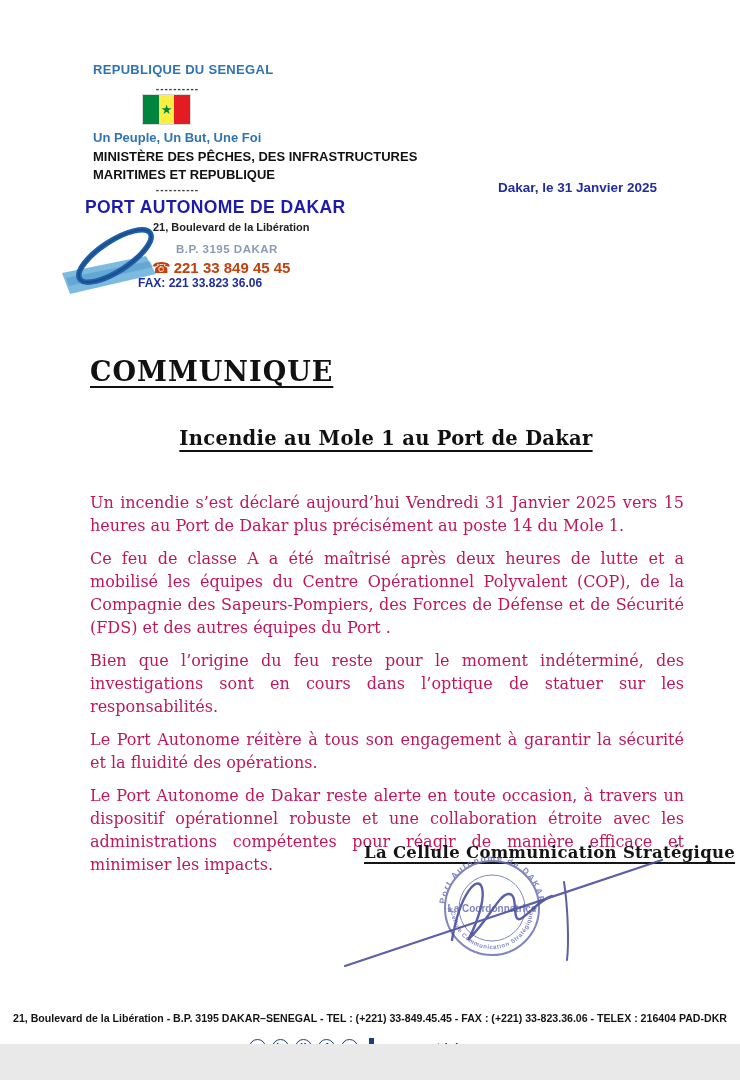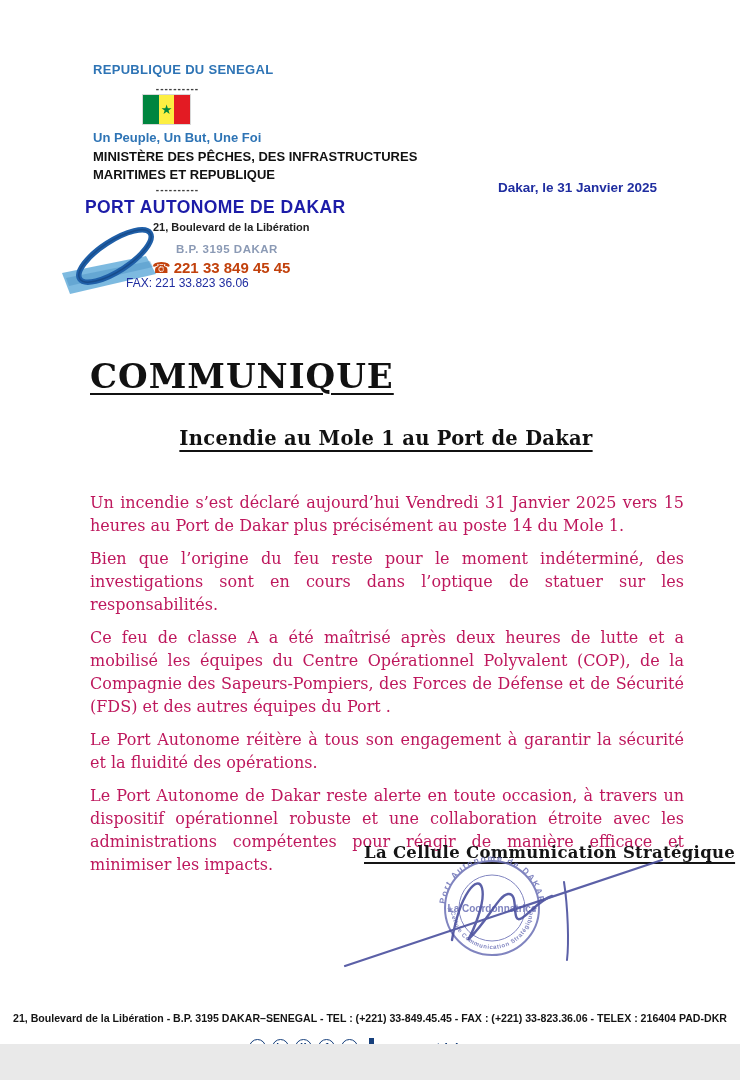--- a/index.html
+++ b/index.html
@@ -26,25 +26,25 @@
   .lh-motto { position:absolute; left:93px; top:130px; font-weight:bold; font-size:13px; color:#2e74b5; }
   .lh-min1 { position:absolute; left:93px; top:149px; font-weight:bold; font-size:13px; color:#111; }
   .lh-min2 { position:absolute; left:93px; top:167px; font-weight:bold; font-size:13px; color:#111; }
   .lh-dashes2 { position:absolute; left:90px; top:184px; width:175px; text-align:center; font-weight:bold; font-size:10px; color:#404040; letter-spacing:1px; }
   .lh-date { position:absolute; left:498px; top:180px; font-weight:bold; font-size:13.5px; color:#1f2da0; }
   .lh-org { position:absolute; left:85px; top:197px; font-weight:bold; font-size:17.5px; color:#1c1ca8; letter-spacing:.4px; }
   .lh-addr { position:absolute; left:153px; top:221px; font-weight:bold; font-size:11px; color:#222; }
   .logo { position:absolute; left:60px; top:226px; }
   .lh-bp   { position:absolute; left:160px; top:243px; font-weight:bold; font-size:11.5px; color:#8b9ab5; letter-spacing:.5px;padding-left:16px; }
   .lh-tel  { position:absolute; left:152px; top:259px; font-weight:bold; font-size:15px; color:#c2410c; }
-  .lh-fax  { position:absolute; left:126px; top:276px; font-weight:normal; font-size:12px; color:#1f2da0; }
+  .lh-fax  { position:absolute; left:138px; top:276px; font-weight:bold; font-size:12px; color:#1f2da0; }
   .phone-glyph { font-family:"DejaVu Sans",sans-serif; margin-right:3px; }
 
   
-  .doc-title { position:absolute; left:90px; top:356px; font-weight:bold; font-size:34px; letter-spacing:1px; color:#111;
+  .doc-title { position:absolute; left:90px; top:356px; font-weight:bold; font-size:27px; letter-spacing:1px; color:#111;
                text-decoration:underline; text-underline-offset:5px; text-decoration-thickness:2px; }
   .doc-subject { position:absolute; left:0; top:427px; width:100%; text-align:center; font-weight:bold; font-size:19.5px; color:#111;
                text-decoration:underline; text-underline-offset:5px; text-decoration-thickness:2px; letter-spacing:.3px;padding-left:32px; }
   .doc-body { position:absolute; left:90px; top:491px; width:594px; font-size:16px; line-height:23px; text-align:justify; color:#be185d; }
   .doc-body p { margin-bottom:10px; }
 
   
   .sig-label { position:absolute; left:364px; top:843px; font-weight:bold; font-size:16.5px; letter-spacing:.3px; color:#151515;
                text-decoration:underline; text-underline-offset:4px; text-decoration-thickness:1.5px;text-align:right; }
   .stamp { position:absolute; left:340px; top:848px; }
@@ -97,22 +97,22 @@
   <div class="lh-tel sans">
     <span class="phone-glyph">☎</span><span>221 33 849 45 45</span>
   </div>
   <div class="lh-fax sans">FAX: 221 33.823 36.06</div>
 
   <div class="doc-title">COMMUNIQUE</div>
   <div class="doc-subject">Incendie au Mole 1 au Port de Dakar</div>
 
   <div class="doc-body">
     <p>Un incendie s’est déclaré aujourd’hui Vendredi 31 Janvier 2025 vers 15 heures au Port de Dakar plus précisément au poste 14 du Mole 1.</p>
+    <p>Ce feu de classe A  a été maîtrisé après deux heures de lutte et a mobilisé les équipes du Centre Opérationnel Polyvalent (COP), de la Compagnie des Sapeurs-Pompiers, des Forces de Défense et de Sécurité (FDS)  et des autres équipes du Port .</p>
     <p>Bien que l’origine du feu reste pour le moment indéterminé, des  investigations sont en cours dans l’optique de statuer sur les responsabilités.</p>
-    <p>Ce feu de classe A  a été maîtrisé après deux heures de lutte et a mobilisé les équipes du Centre Opérationnel Polyvalent (COP), de la Compagnie des Sapeurs-Pompiers, des Forces de Défense et de Sécurité (FDS)  et des autres équipes du Port .</p>
     <p>Le Port Autonome réitère à tous son engagement à garantir la sécurité et la fluidité des opérations.</p>
     <p>Le Port Autonome de Dakar reste alerte en toute occasion, à travers un dispositif opérationnel robuste et une collaboration étroite avec les administrations compétentes pour réagir de manière efficace et minimiser les impacts.</p>
   </div>
 
   <div class="sig-label">La Cellule Communication Stratégique</div>
 
   <div class="stamp">
     <svg width="330" height="145" viewBox="0 0 330 145">
       <defs>
         <path id="arcTop" d="M 105 60 A 47 47 0 0 1 199 60"></path>

